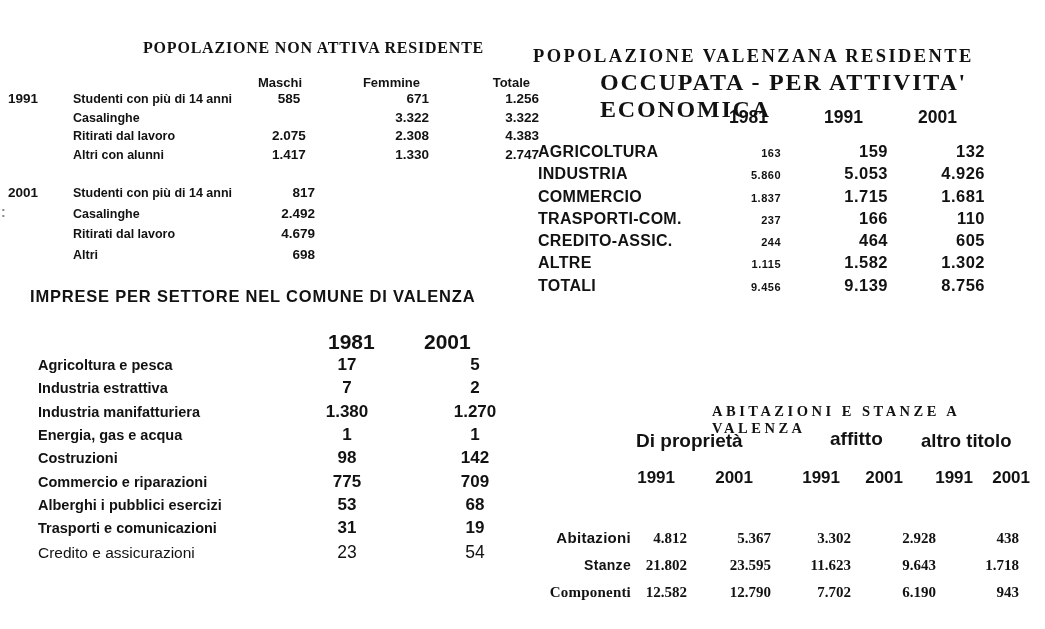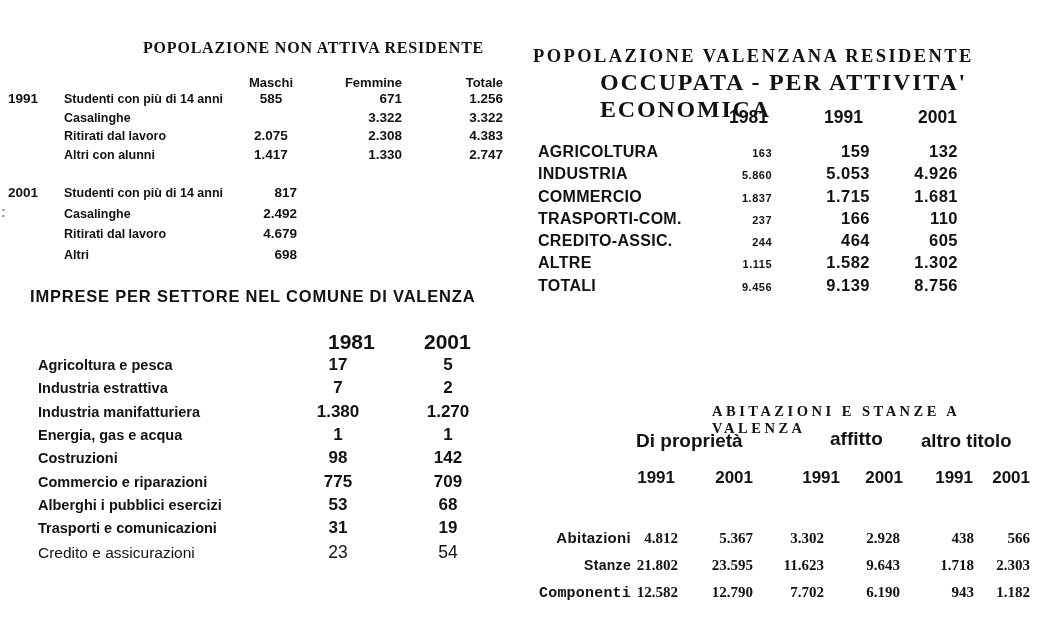--- a/index.html
+++ b/index.html
@@ -3,21 +3,21 @@
 <meta charset="utf-8">
 <style>
   html,body{margin:0;padding:0;background:#ffffff;}
   #page{
     position:relative;width:1045px;height:629px;background:#ffffff;
     font-family:"Liberation Sans",sans-serif;color:#121212;overflow:hidden;
     -webkit-font-smoothing:antialiased;
   }
   .abs{position:absolute;}
   .serif{font-family:"Liberation Serif",serif;}
-  .row{display:flex;align-items:baseline;}
+  .row{display:flex;align-items:baseline;gap:9px;}
   .cell{white-space:pre;}
 
   
   .ta-title{left:143px;top:39px;font-size:16px;letter-spacing:0.8px;font-weight:700;}
   .ta-head{left:8px;top:75px;font-size:13px;font-weight:700;}
   .ta-head .sp{width:232px;}
   .ta-head .hm{width:62px;text-align:center;}
   .ta-head .hf{width:100px;text-align:right;}
   .ta-head .ht{width:101px;text-align:right;}
   .ta-g1{left:8px;top:91px;}
@@ -64,21 +64,21 @@
   .td-gp1{left:636px;font-size:19px;}
   .td-gp2{left:830px;font-size:19px;top:428px;}
   .td-gp3{left:921px;font-size:18.5px;}
   .td-yh{top:468px;width:60px;text-align:right;font-size:17px;font-weight:700;}
   .td-y1{left:615px;} .td-y2{left:693px;} .td-y3{left:780px;}
   .td-y4{left:843px;} .td-y5{left:913px;} .td-y6{left:970px;}
   .td-rows{left:520px;top:496px;}
   .td-rows .row{height:27.2px;}
   .td-lbl{width:111px;font-size:15px;font-weight:700;text-align:right;letter-spacing:0.3px;}
   .td-rows .row:nth-child(2) .td-lbl{font-size:14px;}
-  .td-rows .row:nth-child(3) .td-lbl{font-family:Liberation Mono, monospace;letter-spacing:0.2px;}
+  .td-rows .row:nth-child(3) .td-lbl{font-family:Liberation Serif, serif;letter-spacing:0.2px;}
   .td-v{font-family:"Liberation Serif",serif;font-size:15px;font-weight:700;text-align:right;}
   .td-v1{width:47px;} .td-v2{width:75px;margin-top:34px;} .td-v3{width:71px;}
   .td-v4{width:76px;margin-top:20px;} .td-v5{width:74px;} .td-v6{width:56px;}
 </style>
 </head>
 <body>
 
 <div id="page">
 
   <div class="abs margin-mark">:</div>

